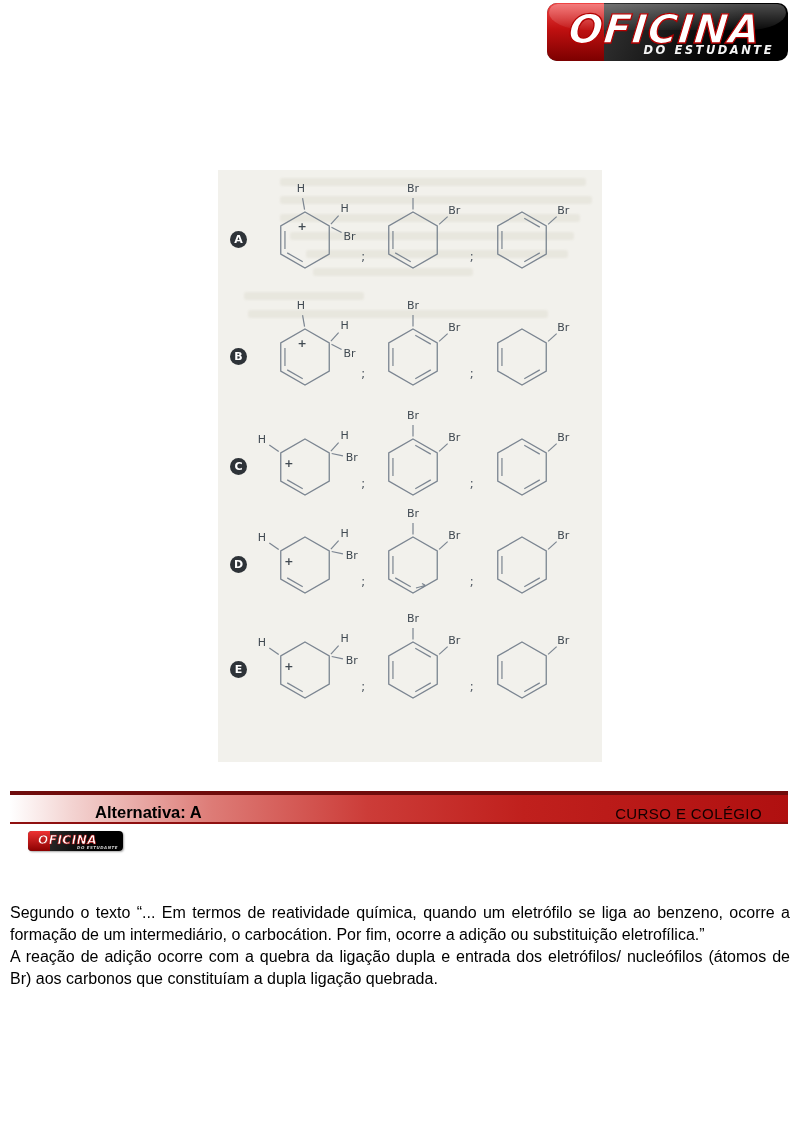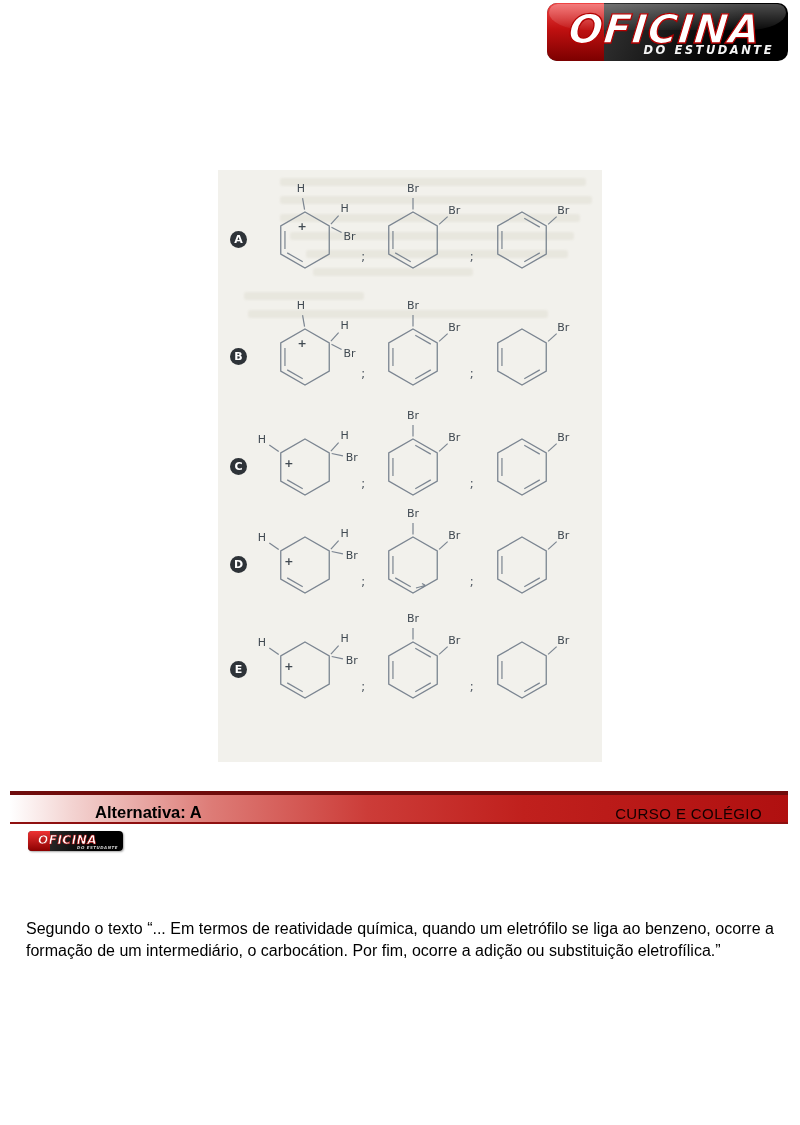--- a/index.html
+++ b/index.html
@@ -48,21 +48,21 @@
   .mini-red{position:absolute;left:0;top:0;bottom:0;width:22px;
         background:linear-gradient(180deg,#e33,#8b0000);}
   .mini-brand{position:absolute;left:10px;top:2px;font-style:italic;font-weight:900;font-size:12px;
         font-family:"DejaVu Sans",sans-serif;color:#fff;-webkit-text-stroke:.6px #b00000;letter-spacing:.5px;}
   .mini-tagline{position:absolute;right:5px;bottom:1px;font-style:italic;font-weight:700;font-size:4px;
         font-family:"DejaVu Sans",sans-serif;color:#ccc;letter-spacing:.5px;}
 
   
   .explanation{position:absolute;left:10px;top:902px;width:780px;
         font-size:16px;line-height:22px;color:#000;text-align:justify;}
-  .explanation p{margin:16px;}
+  .explanation p{margin:0;}
 </style>
 </head>
 <body>
 
 <div class="page">
 
   <div class="logo">
     <div class="logo-red"></div>
     <div class="logo-gloss"></div>
     <span class="logo-brand">OFICINA</span>
@@ -259,15 +259,16 @@
   </div>
 
   <div class="mini-logo">
     <div class="mini-red"></div>
     <span class="mini-brand">OFICINA</span>
     <span class="mini-tagline">DO ESTUDANTE</span>
   </div>
 
   <div class="explanation">
     <p>Segundo o texto “... Em termos de reatividade química, quando um eletrófilo se liga ao benzeno, ocorre a formação de um intermediário, o carbocátion. Por fim, ocorre a adição ou substituição eletrofílica.”</p>
+    <p>A reação de adição ocorre com a quebra da ligação dupla e entrada dos eletrófilos/ nucleófilos (átomos de Br) aos carbonos que constituíam a dupla ligação quebrada.</p>
   </div>
 
 </div>
 
 </body></html>

